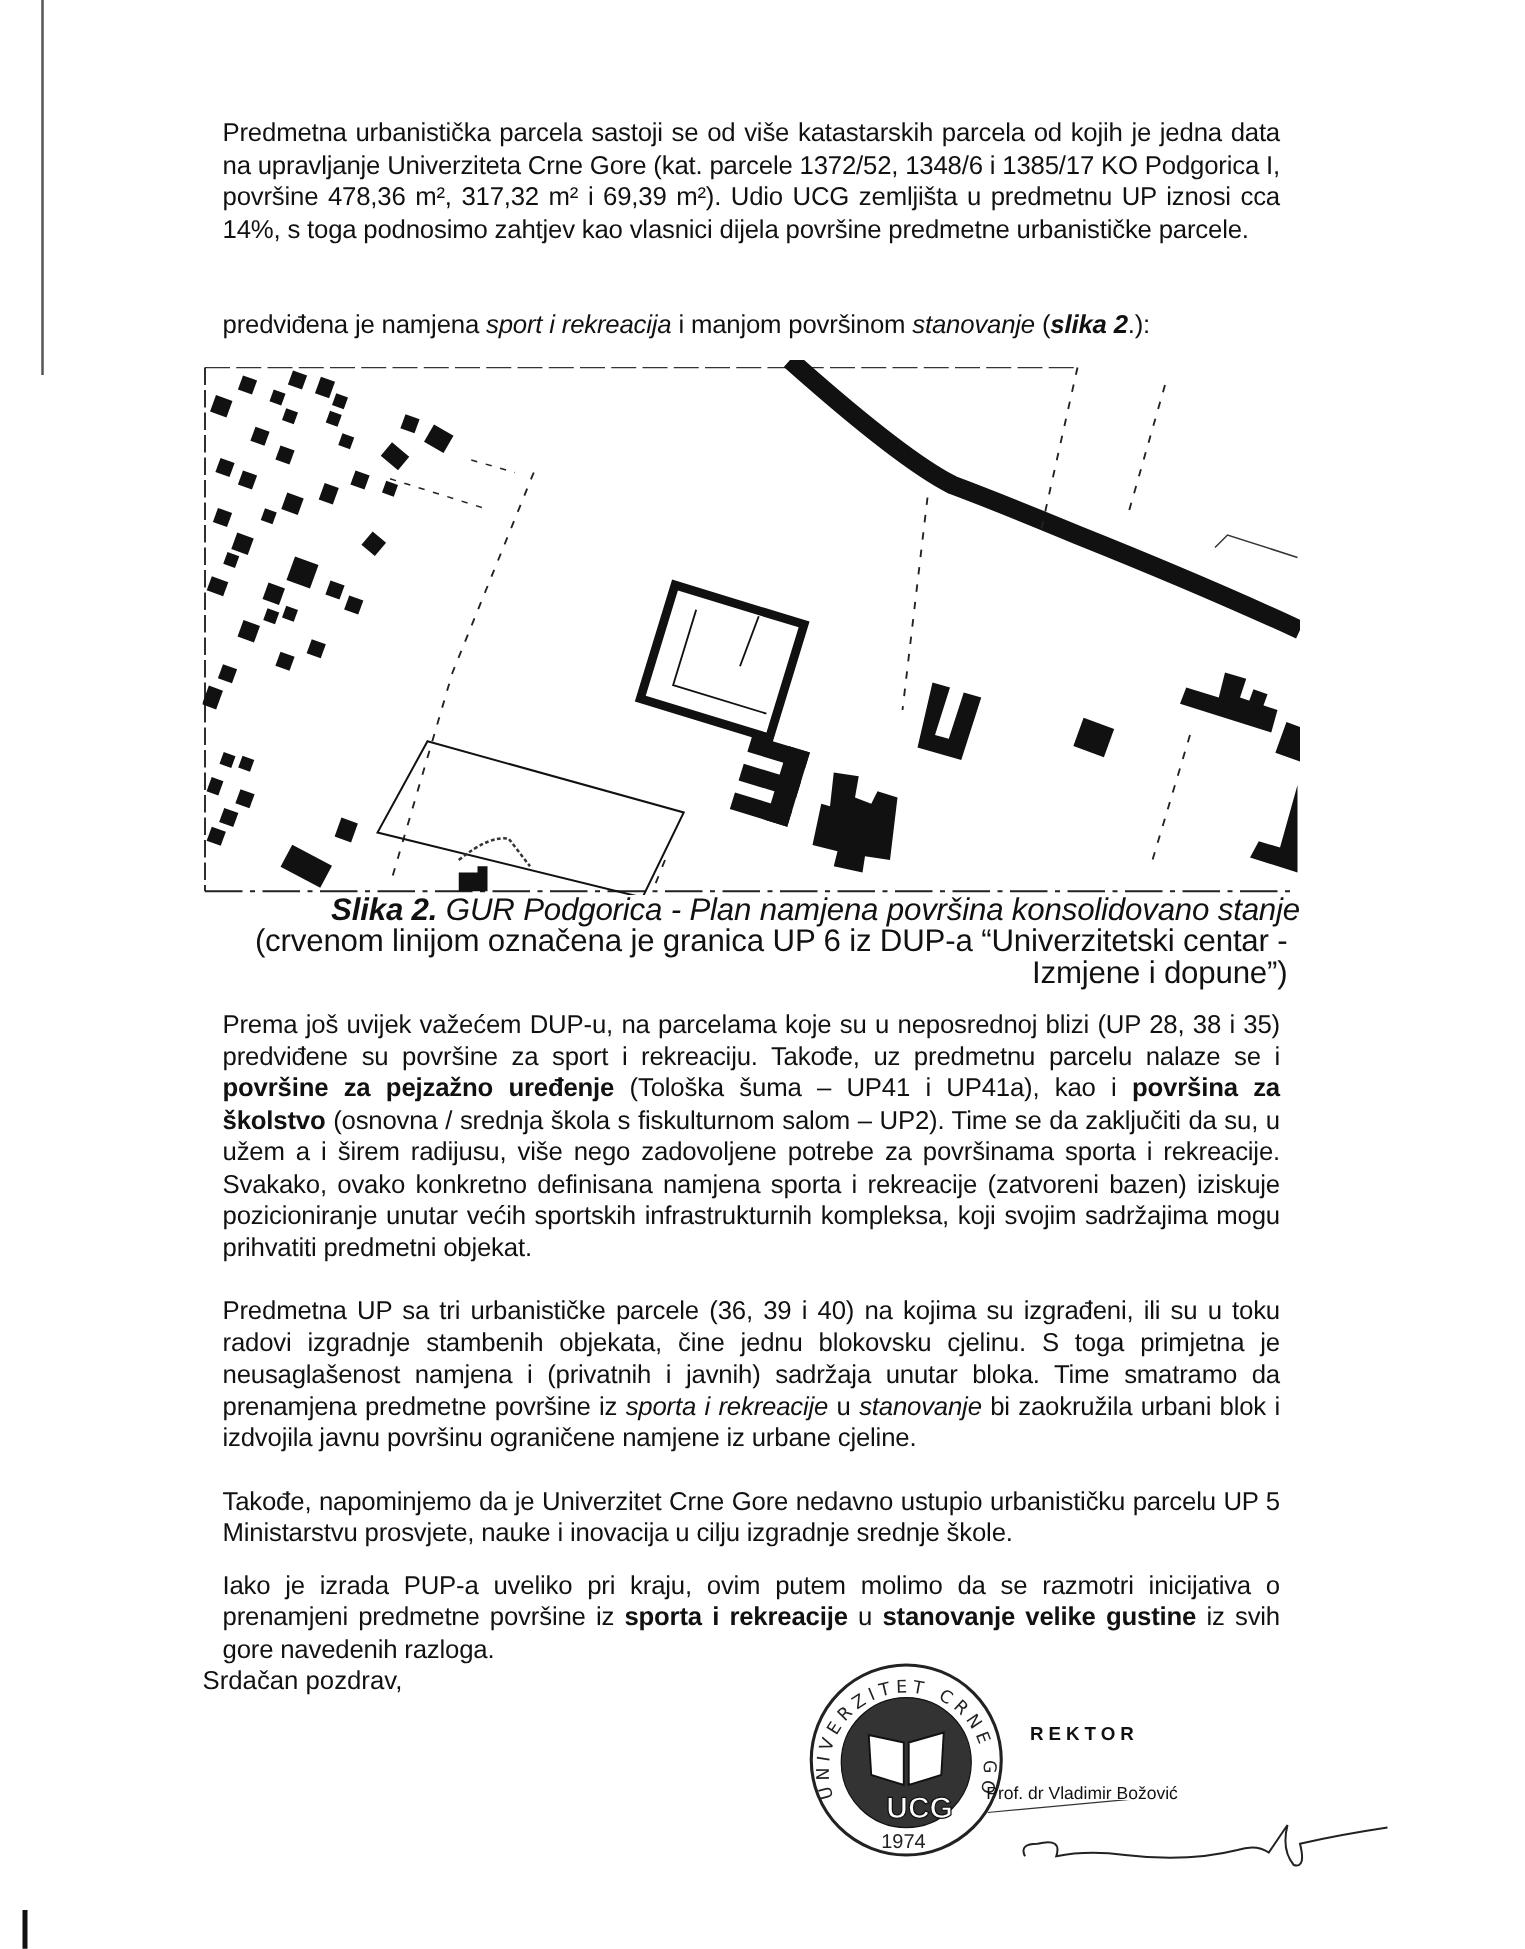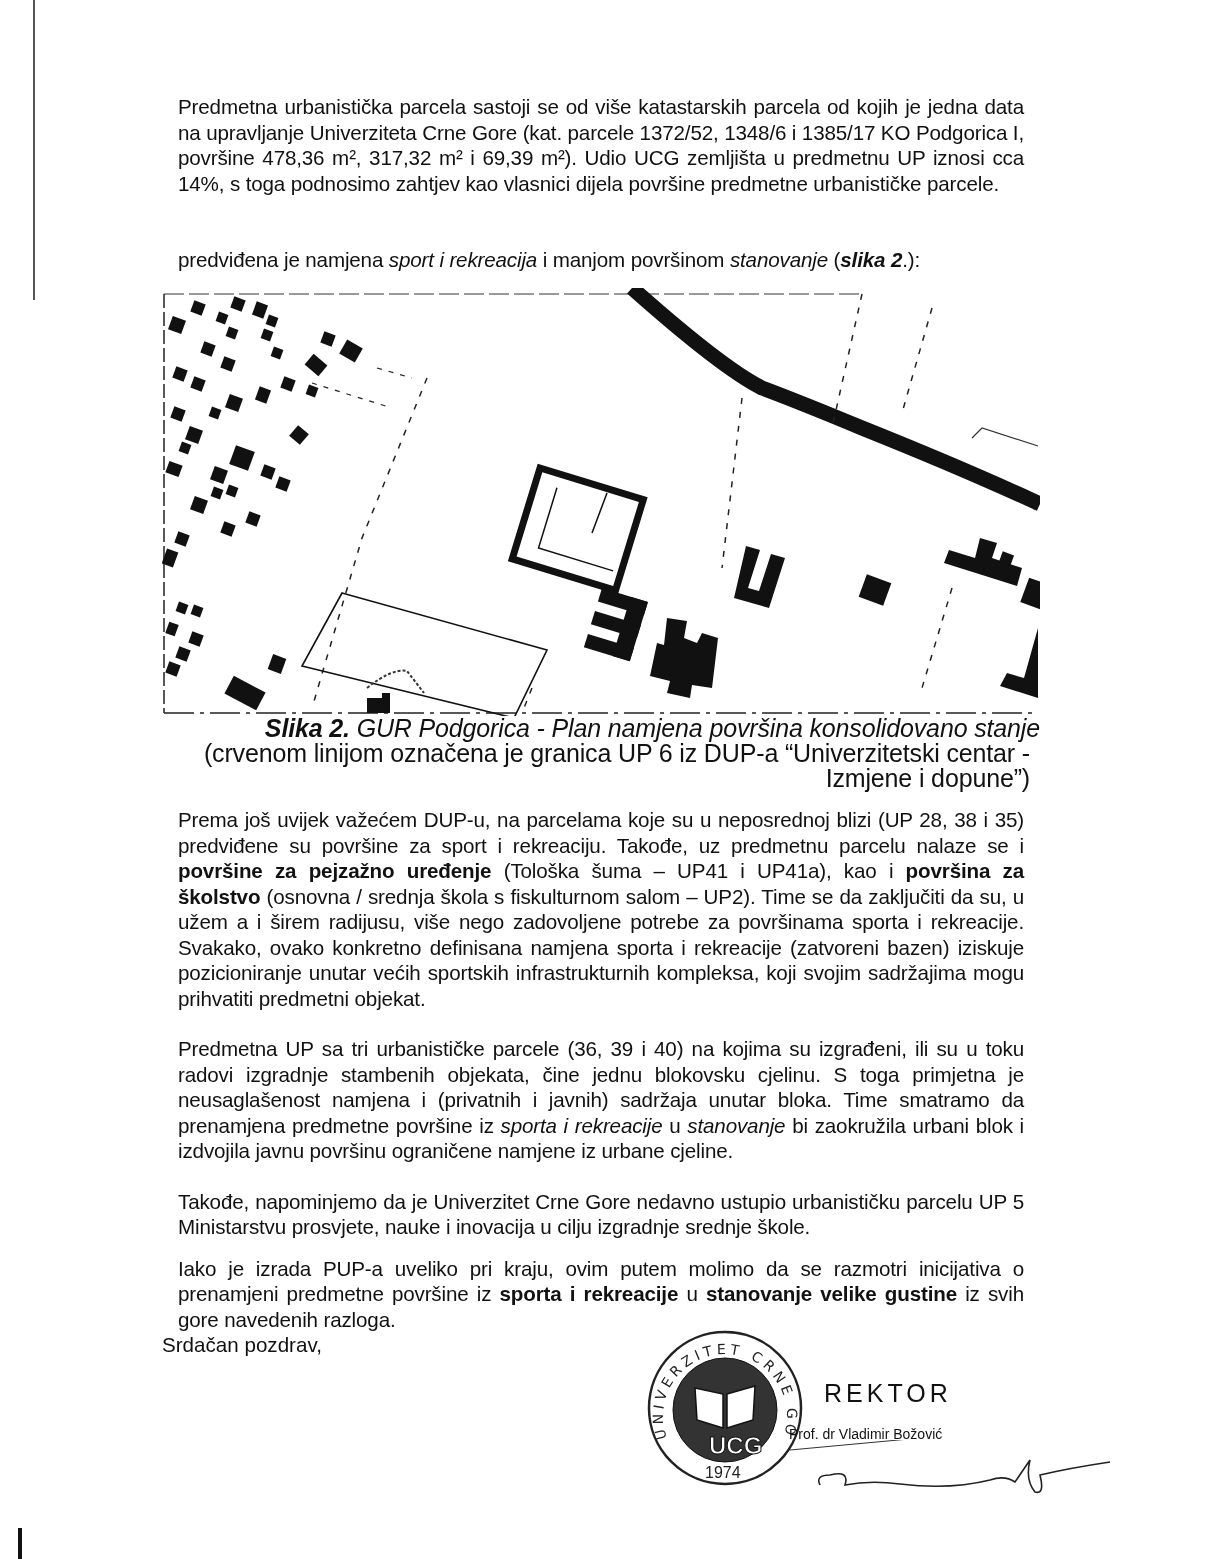--- a/index.html
+++ b/index.html
@@ -8,21 +8,21 @@
   .margin-line { position: absolute; left: 33px; top: 0; width: 2px; height: 300px; background: #555; }
   .margin-mark { position: absolute; left: 18px; top: 1528px; width: 4px; height: 31px; background: #111; }
   .page { position: absolute; left: 162px; top: 78px; width: 878px; }
   p { margin: 16px; font-size: 20.6px; line-height: 25.5px; text-align: justify; letter-spacing: -0.15px; }
   p.gap { margin-bottom: 25px; }
   .u { }
   .caption { text-align: right; font-size: 25px; line-height: 25px; margin: 0; }
   .fig { display: block; width: 878px; height: 428px; margin-top: 2px; }
   .closing { position: absolute; left: 162px; top: 1333px; font-size: 20.6px; }
   .seal { position: absolute; left: 645px; top: 1328px; width: 160px; height: 160px; }
-  .rektor { position: absolute; left: 824px; top: 1379px; font-size: 25px; letter-spacing: 4px; }
+  .rektor { position: absolute; left: 824px; top: 1379px; font-size: 15px; letter-spacing: 4px; font-weight: bold; }
   .name { position: absolute; left: 789px; top: 1426px; font-size: 14px; }
   .signature { position: absolute; left: 790px; top: 1440px; width: 330px; height: 60px; }
 </style>
 </head>
 <body>
 
 <div class="margin-line"></div>
 <div class="margin-mark"></div>
 
 <div class="page">

